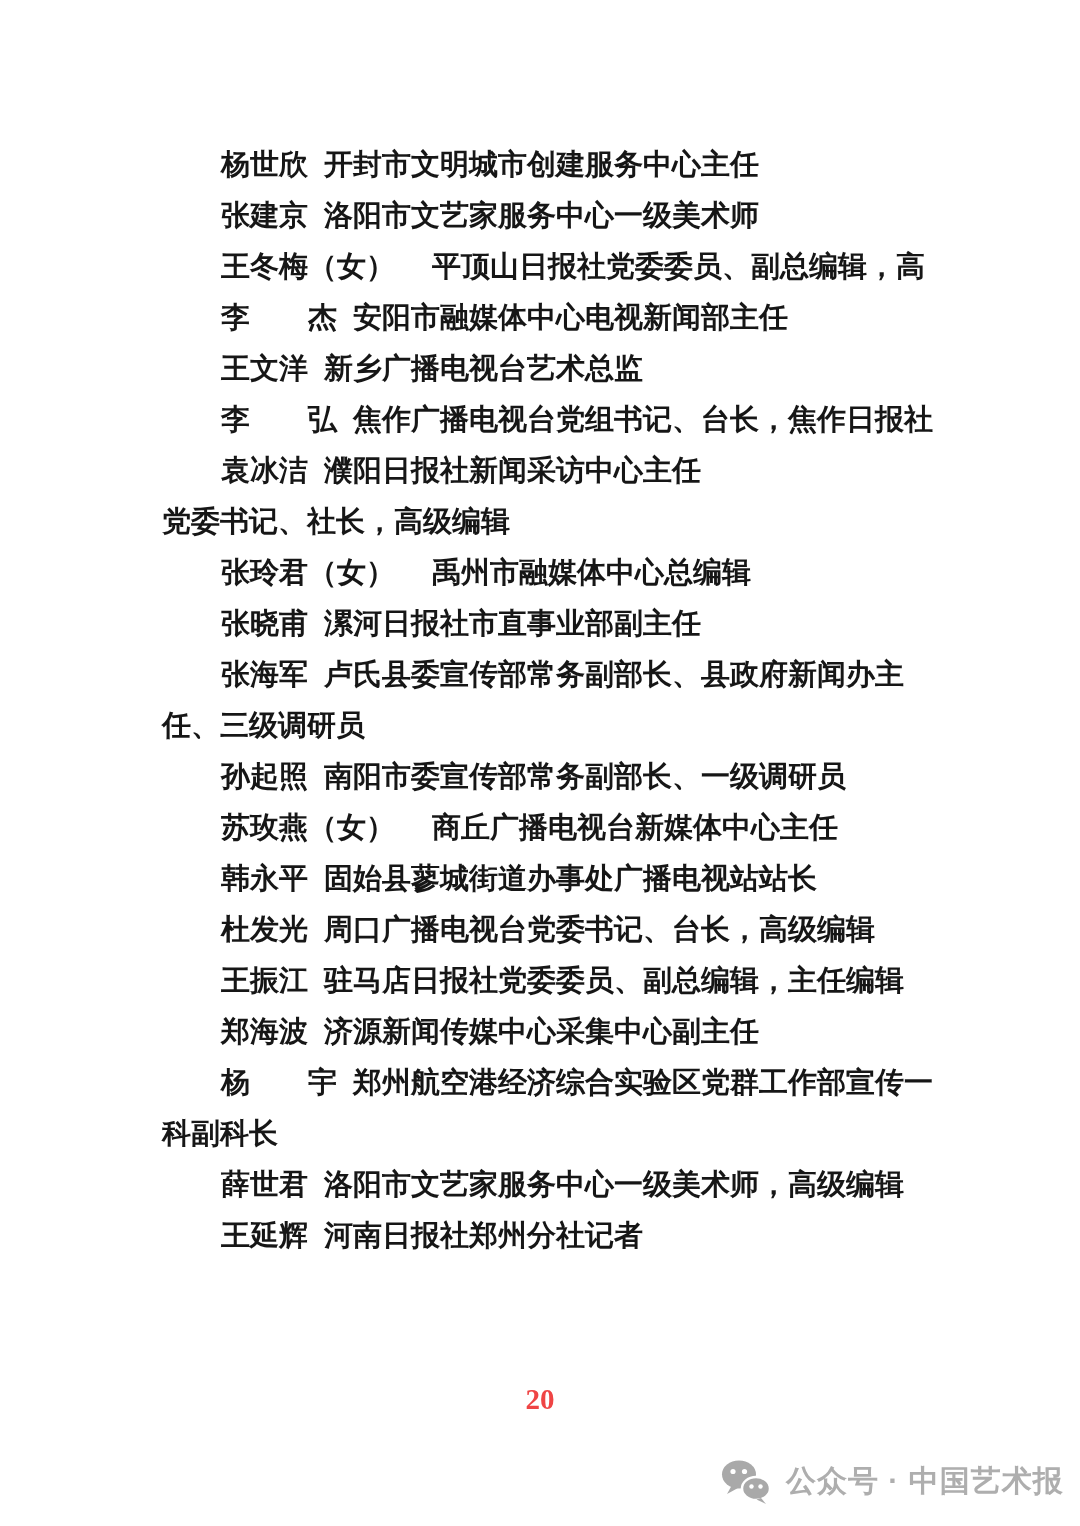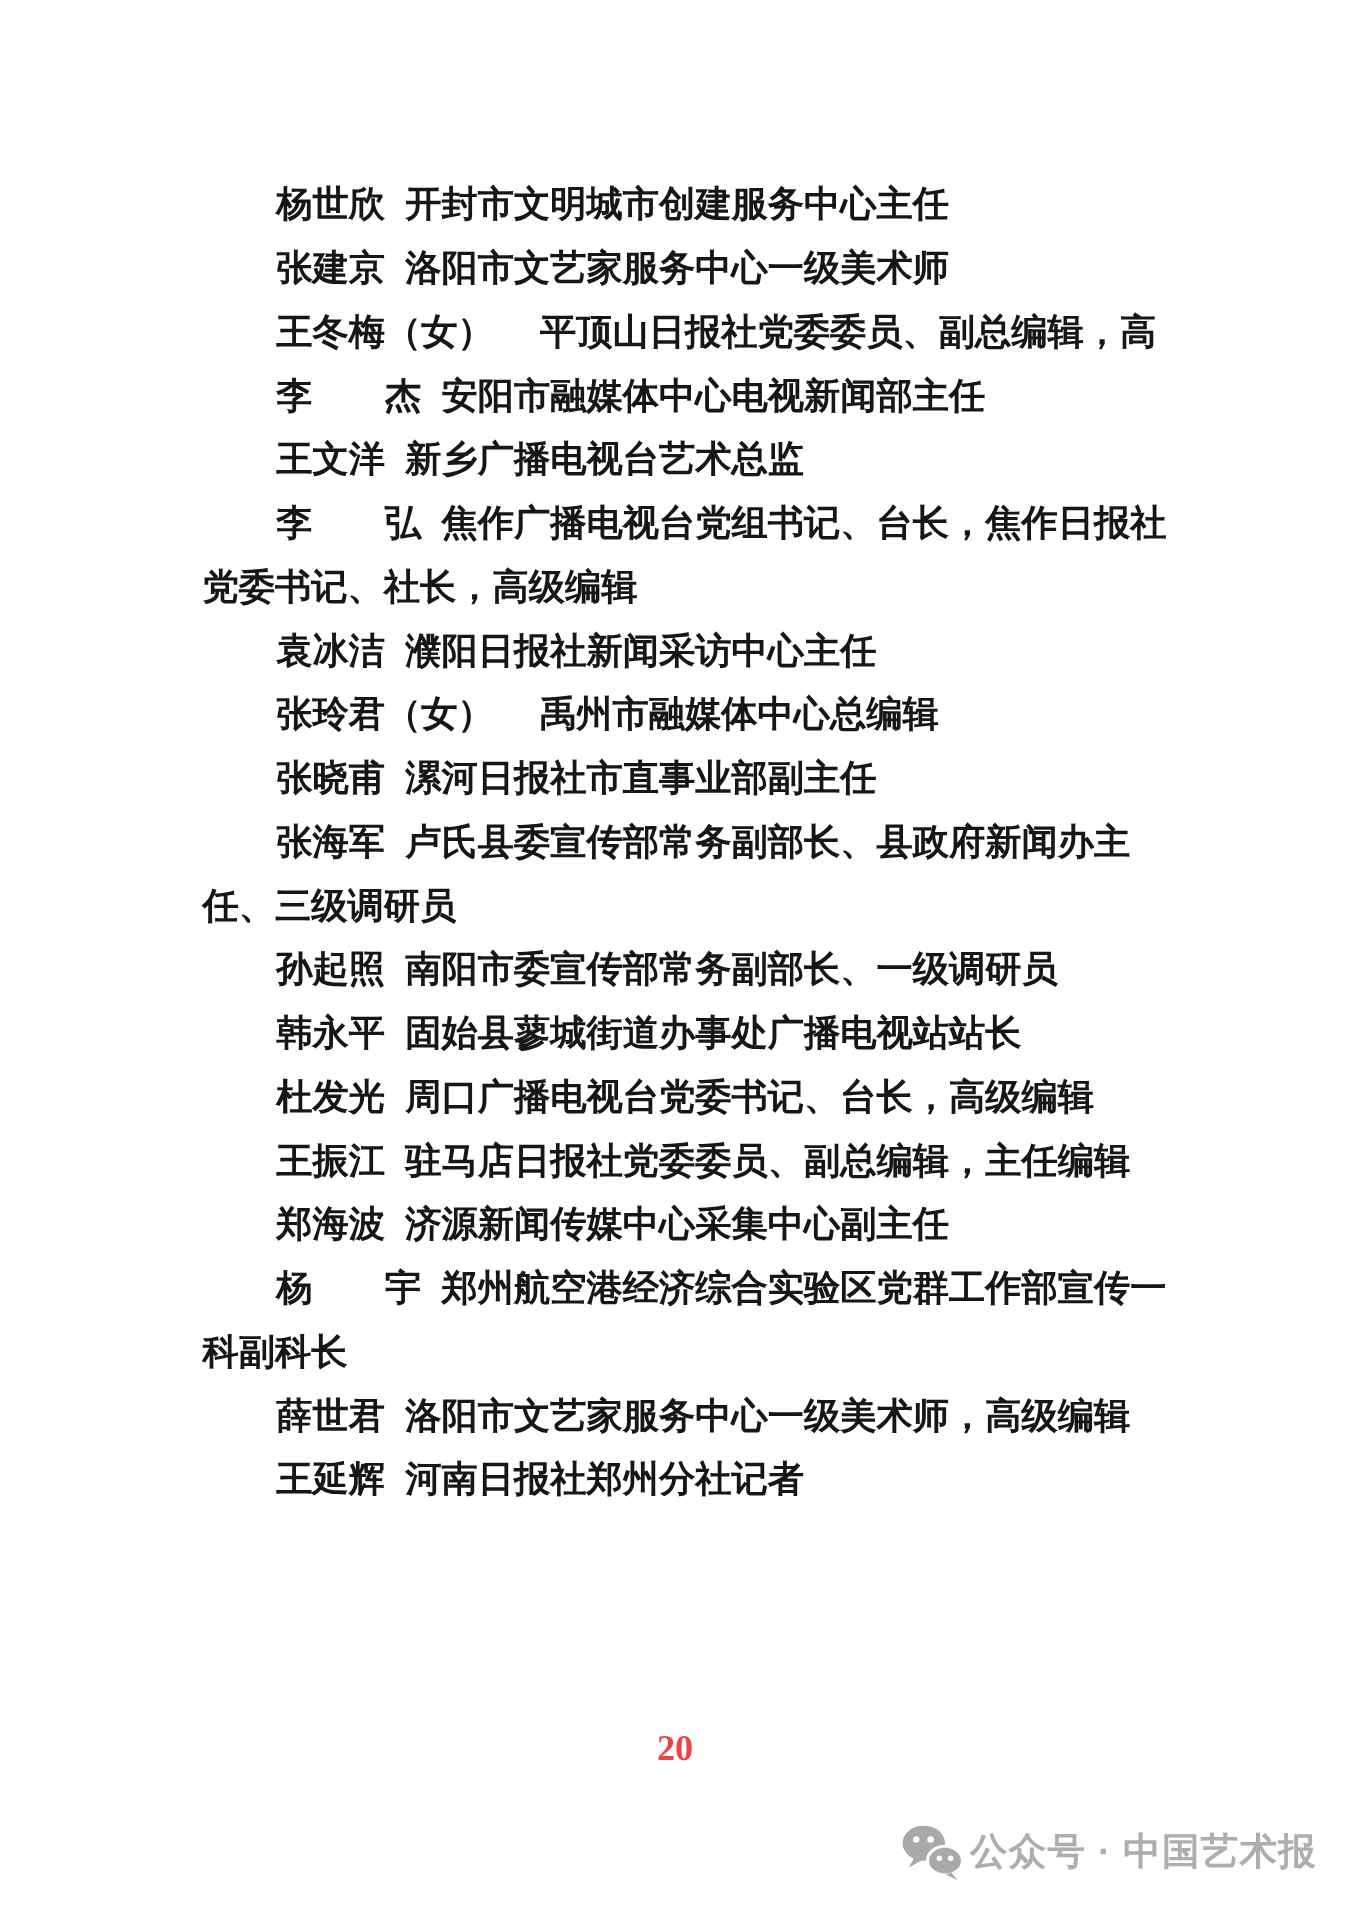--- a/index.html
+++ b/index.html
@@ -45,21 +45,21 @@
     font-family: "Liberation Serif", serif;
     font-size: 29px;
     color: #ef4444;
   }
   .watermark {
     position: absolute;
     top: 1458px;
     left: 720px;
     display: flex;
     align-items: center;
-    gap: 4px;
+    gap: 14px;
   }
   .watermark-icon {
     width: 52px;
     height: 46px;
     display: inline-block;
     flex: 0 0 auto;
   }
   .watermark-text {
     font-size: 30px;
     color: #aeaeae;
@@ -74,27 +74,28 @@
 <div class="page">
 
   <div class="doc-lines">
 
   <div class="doc-line indent">杨世欣  开封市文明城市创建服务中心主任</div>
       <div class="doc-line indent">张建京  洛阳市文艺家服务中心一级美术师</div>
       <div class="doc-line indent">王冬梅（女）　 平顶山日报社党委委员、副总编辑，高</div>
       <div class="doc-line indent">李　　杰  安阳市融媒体中心电视新闻部主任</div>
       <div class="doc-line indent">王文洋  新乡广播电视台艺术总监</div>
       <div class="doc-line indent">李　　弘  焦作广播电视台党组书记、台长，焦作日报社</div>
+      <div class="doc-line indent">袁冰洁  濮阳日报社新闻采访中心主任</div>
       <div class="doc-line">党委书记、社长，高级编辑</div>
-      <div class="doc-line indent">袁冰洁  濮阳日报社新闻采访中心主任</div>
       <div class="doc-line indent">张玲君（女）　 禹州市融媒体中心总编辑</div>
       <div class="doc-line indent">张晓甫  漯河日报社市直事业部副主任</div>
       <div class="doc-line indent">张海军  卢氏县委宣传部常务副部长、县政府新闻办主</div>
       <div class="doc-line">任、三级调研员</div>
       <div class="doc-line indent">孙起照  南阳市委宣传部常务副部长、一级调研员</div>
+      <div class="doc-line indent">苏玫燕（女）　 商丘广播电视台新媒体中心主任</div>
       <div class="doc-line indent">韩永平  固始县蓼城街道办事处广播电视站站长</div>
       <div class="doc-line indent">杜发光  周口广播电视台党委书记、台长，高级编辑</div>
       <div class="doc-line indent">王振江  驻马店日报社党委委员、副总编辑，主任编辑</div>
       <div class="doc-line indent">郑海波  济源新闻传媒中心采集中心副主任</div>
       <div class="doc-line indent">杨　　宇  郑州航空港经济综合实验区党群工作部宣传一</div>
       <div class="doc-line">科副科长</div>
       <div class="doc-line indent">薛世君  洛阳市文艺家服务中心一级美术师，高级编辑</div>
       <div class="doc-line indent">王延辉  河南日报社郑州分社记者</div>
     </div>
 

